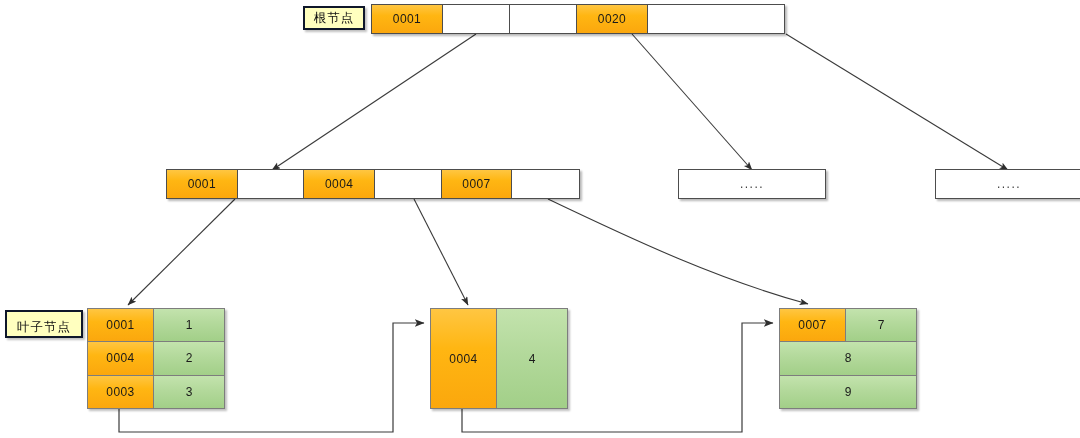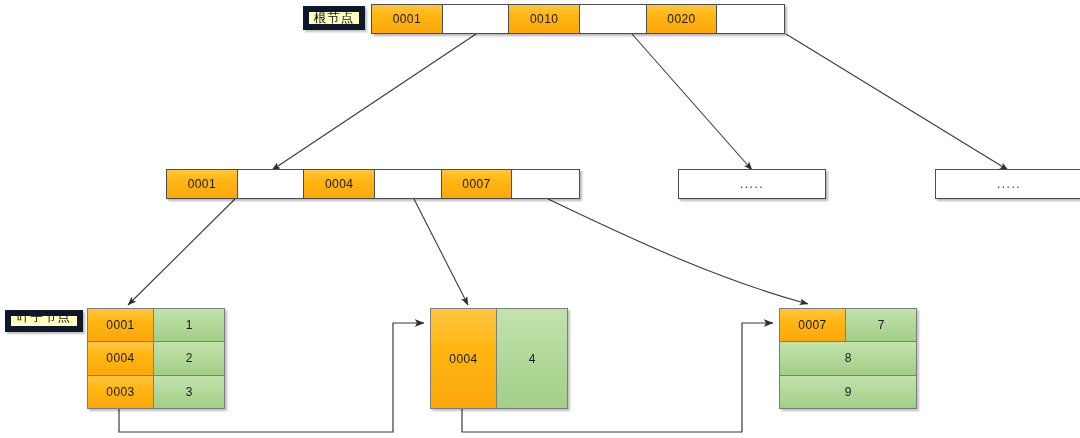--- a/index.html
+++ b/index.html
@@ -61,21 +61,21 @@
     flex:1;box-sizing:border-box;
     display:flex;align-items:center;justify-content:center;
     background:linear-gradient(180deg,#c3e3ad 0%,#b3d99b 45%,#a2cf88 100%);
     font-size:12px;color:#1a1a1a;
   }
 
   
   .tag{
     position:absolute;z-index:4;
     background:#ffffbf;
-    border:6px solid #0f172a;
+    border:2px solid #0f172a;
     box-sizing:border-box;
     display:flex;align-items:center;justify-content:center;
     font-size:12.5px;color:#111;
     letter-spacing:1px;
     box-shadow:2px 2px 2px rgba(0,0,0,0.25);
     font-family:Liberation Serif, serif;
   }
 </style>
 </head>
 <body>
@@ -106,21 +106,20 @@
     <path d="M462,409 L462,432 L742,432 L742,323 L773,323" fill="none" stroke="#3a3a3a" stroke-width="1.2" marker-end="url(#ah)"></path>
   </svg>
 
   <div class="tag" style="left:303px;top:6px;width:62px;height:24px;">
     <span>根节点</span>
   </div>
 
   <div class="node" style="left:371px;top:4px;width:414px;height:30px;">
     <div class="cell key" style="width:71px;">0001</div>
     <div class="cell ptr" style="width:67px;"></div>
-    <div class="cell key" style="width:71px;">0010</div>
     <div class="cell ptr" style="width:67px;"></div>
     <div class="cell key" style="width:71px;">0020</div>
     <div class="cell ptr" style="width:67px;"></div>
   </div>
 
   <div class="node" style="left:166px;top:169px;width:414px;height:30px;">
     <div class="cell key" style="width:71px;">0001</div>
     <div class="cell ptr" style="width:67px;"></div>
     <div class="cell key" style="width:71px;">0004</div>
     <div class="cell ptr" style="width:67px;"></div>
@@ -129,21 +128,21 @@
   </div>
 
   <div class="node" style="left:678px;top:169px;width:148px;height:30px;">
     <div class="cell dots" style="flex:1;">.....</div>
   </div>
 
   <div class="node" style="left:935px;top:169px;width:148px;height:30px;">
     <div class="cell dots" style="flex:1;">.....</div>
   </div>
 
-  <div class="tag" style="left:5px;top:310px;width:78px;height:22px;align-items:flex-end;">
+  <div class="tag" style="left:5px;top:310px;width:78px;height:28px;align-items:flex-end;">
     <span>叶子节点</span>
   </div>
 
   <div class="leaf" style="left:87px;top:308px;width:138px;height:101px;">
     <div class="leaf-row">
       <div class="leaf-k">0001</div>
       <div class="leaf-v">1</div>
     </div>
     <div class="leaf-row">
       <div class="leaf-k">0004</div>

